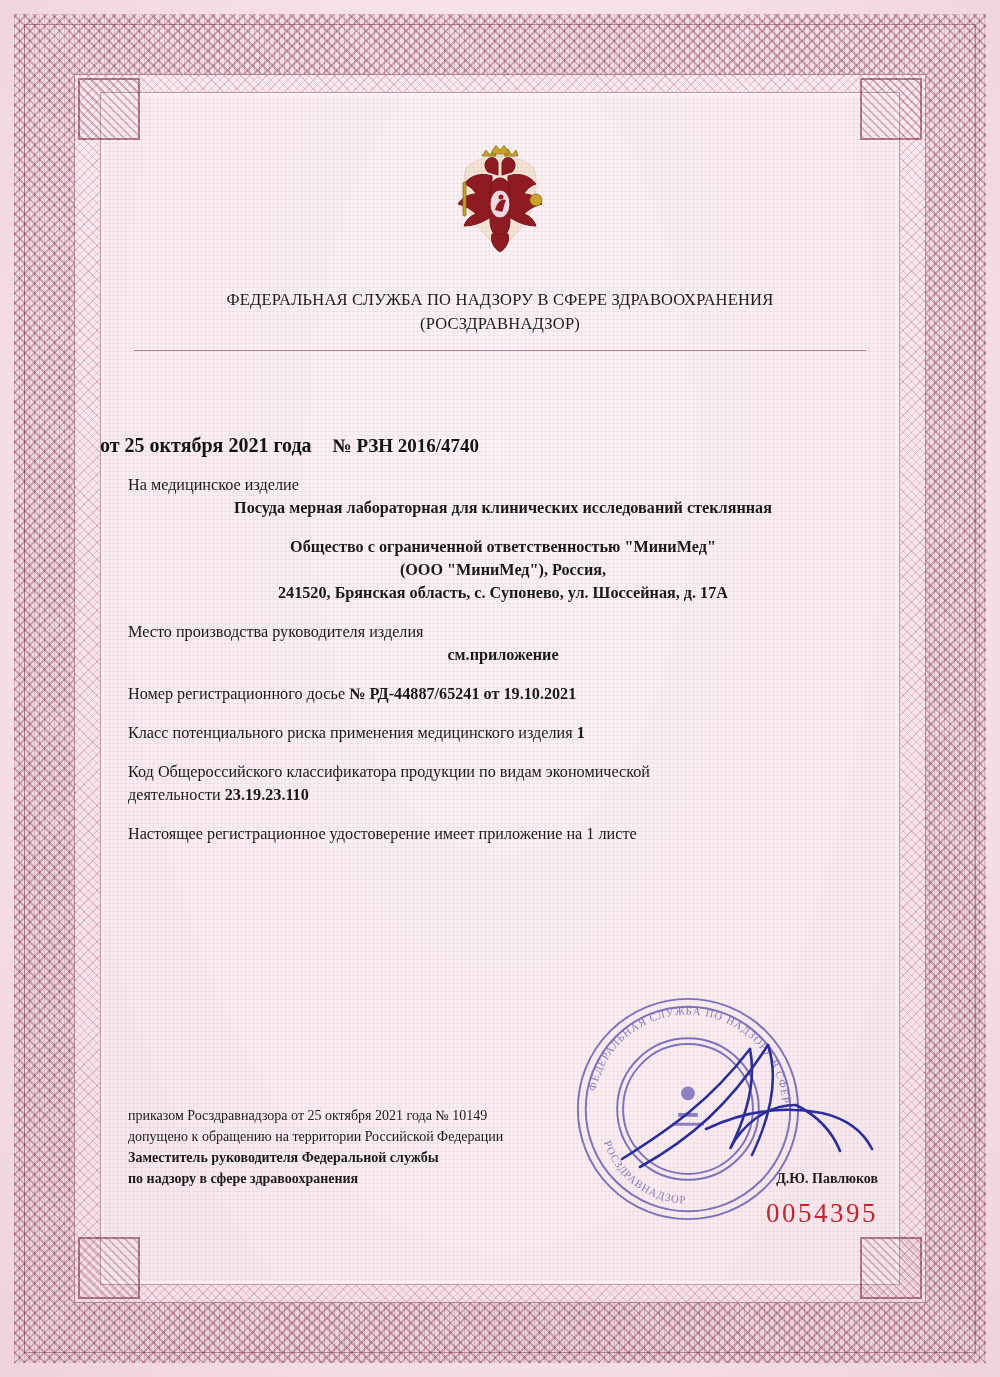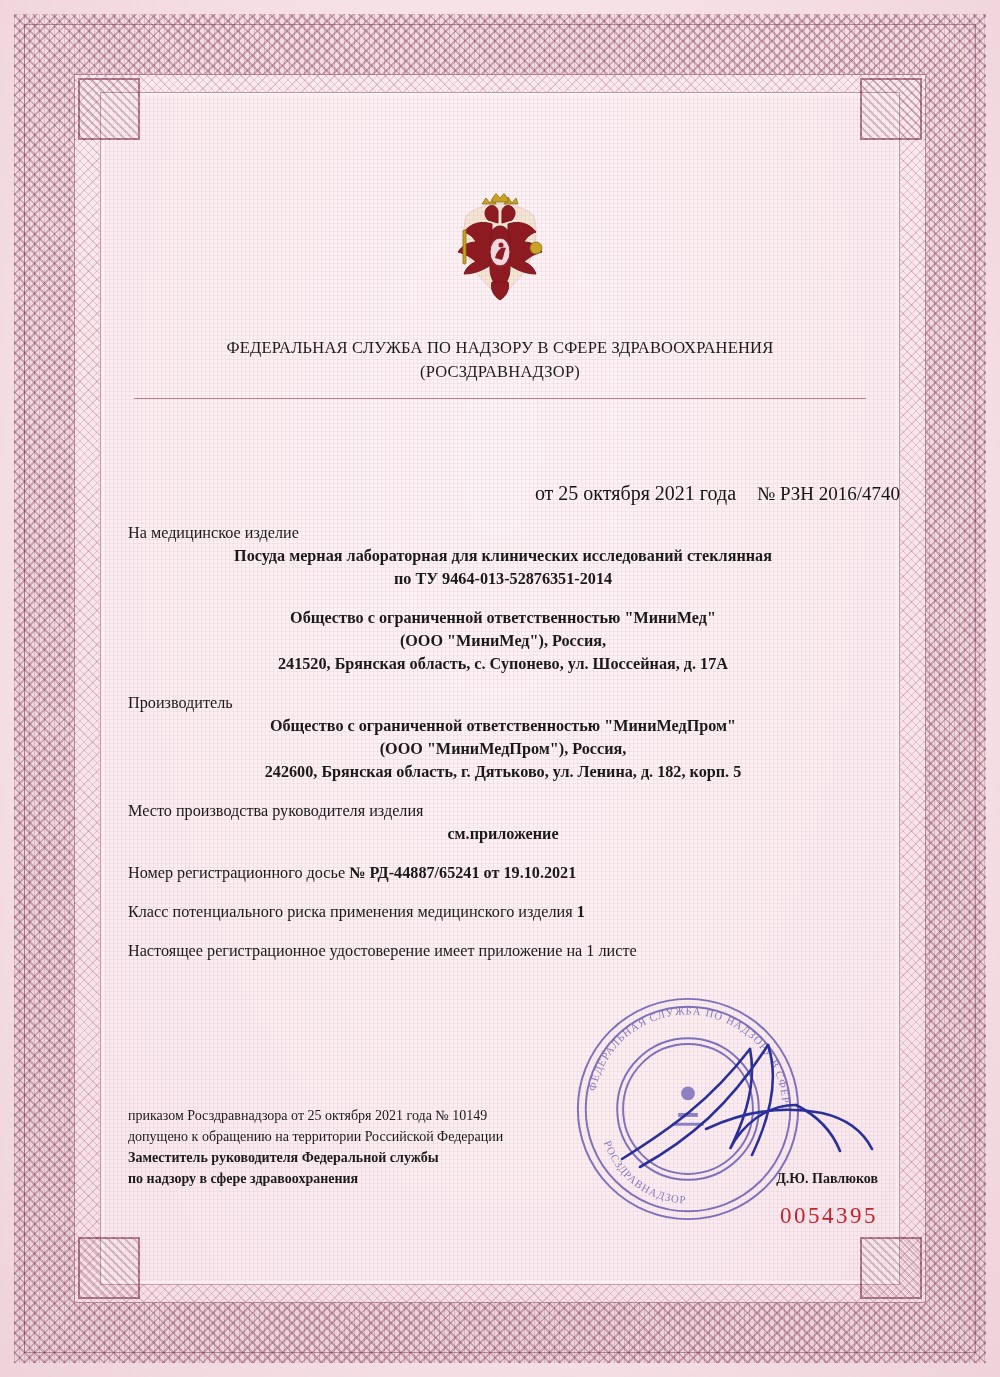--- a/index.html
+++ b/index.html
@@ -71,21 +71,20 @@
   .corner.tl { left: 78px;  top: 78px;  }
   .corner.tr { right: 78px; top: 78px;  }
   .corner.bl { left: 78px;  bottom: 78px; }
   .corner.br { right: 78px; bottom: 78px; }
 
   
   .content {
     position: absolute;
     left: 100px; top: 92px; right: 100px; bottom: 92px;
     padding: 0;
-    margin-top: 48px;
   }
 
   .emblem-wrap {
     position: absolute;
     left: 0; right: 0; top: 50px;
     display: flex;
     justify-content: center;
   }
   .emblem {
     width: 120px;
@@ -117,22 +116,22 @@
     font-weight: bold;
     font-size: 27px;
     line-height: 1.22;
     letter-spacing: 0.3px;
     color: #141414;
   }
 
   .dateline {
     position: absolute;
     left: 0; right: 0; top: 342px;
-    text-align: right;
-    font-weight: normal;
+    text-align: left;
+    font-weight: bold;
     font-size: 20px;
     color: #141414;
   }
   .dateline .num {
     font-size: 19px;
     margin-left: 16px;
   }
 
   .body {
     position: absolute;
@@ -168,21 +167,21 @@
     font-weight: bold;
     white-space: nowrap;
   }
 
   .serial {
     position: absolute;
     right: 22px;
     bottom: 56px;
     color: #c6222c;
     font-family: "Liberation Serif", serif;
-    font-size: 23px;
+    font-size: 27px;
     letter-spacing: 2.5px;
   }
 
   
   .stamp {
     position: absolute;
     left: 470px;
     bottom: 58px;
     width: 236px;
     height: 236px;
@@ -260,51 +259,51 @@
     <div class="dateline">
       <span>от  25 октября 2021 года</span>
       <span class="num">№  РЗН 2016/4740</span>
     </div>
 
     <div class="body">
 
       <div class="block">
         <div class="lbl">На медицинское изделие</div>
         <div class="val">Посуда мерная лабораторная для клинических исследований стеклянная</div>
-        <div class="val">по ТУ 9464-013-52876351-2014</div>
       </div>
 
       <div class="block">
         <div class="val">Общество с ограниченной ответственностью "МиниМед"</div>
         <div class="val">(ООО "МиниМед"), Россия,</div>
         <div class="val">241520, Брянская область, с. Супонево, ул. Шоссейная, д. 17А</div>
       </div>
 
-      <div class="block">
-        <div class="lbl">Производитель</div>
-        <div class="val">Общество с ограниченной ответственностью "МиниМедПром"</div>
-        <div class="val">(ООО "МиниМедПром"), Россия,</div>
-        <div class="val">242600, Брянская область, г. Дятьково, ул. Ленина, д. 182, корп. 5</div>
-      </div>
 
       <div class="block">
         <div class="lbl">Место производства руководителя изделия</div>
         <div class="val">см.приложение</div>
       </div>
 
       <div class="block">
         <span class="lbl">Номер регистрационного досье</span>
         <span class="inline-val">№ РД-44887/65241 от 19.10.2021</span>
       </div>
 
       <div class="block">
         <span class="lbl">Класс потенциального риска применения медицинского изделия</span>
         <span class="inline-val">1</span>
       </div>
 
+      <div class="block">
+        <div class="lbl">Код Общероссийского классификатора продукции по видам экономической</div>
+        <div>
+          <span class="lbl">деятельности</span>
+          <span class="inline-val">23.19.23.110</span>
+        </div>
+      </div>
 
       <div class="block">
         <span class="lbl">Настоящее регистрационное удостоверение имеет приложение на 1 листе</span>
       </div>
 
     </div>
 
     <svg class="stamp" viewBox="0 0 240 240">
       <g fill="none" stroke="#4b3fa8" stroke-width="2" opacity="0.85">
         <circle cx="120" cy="120" r="112"></circle>

